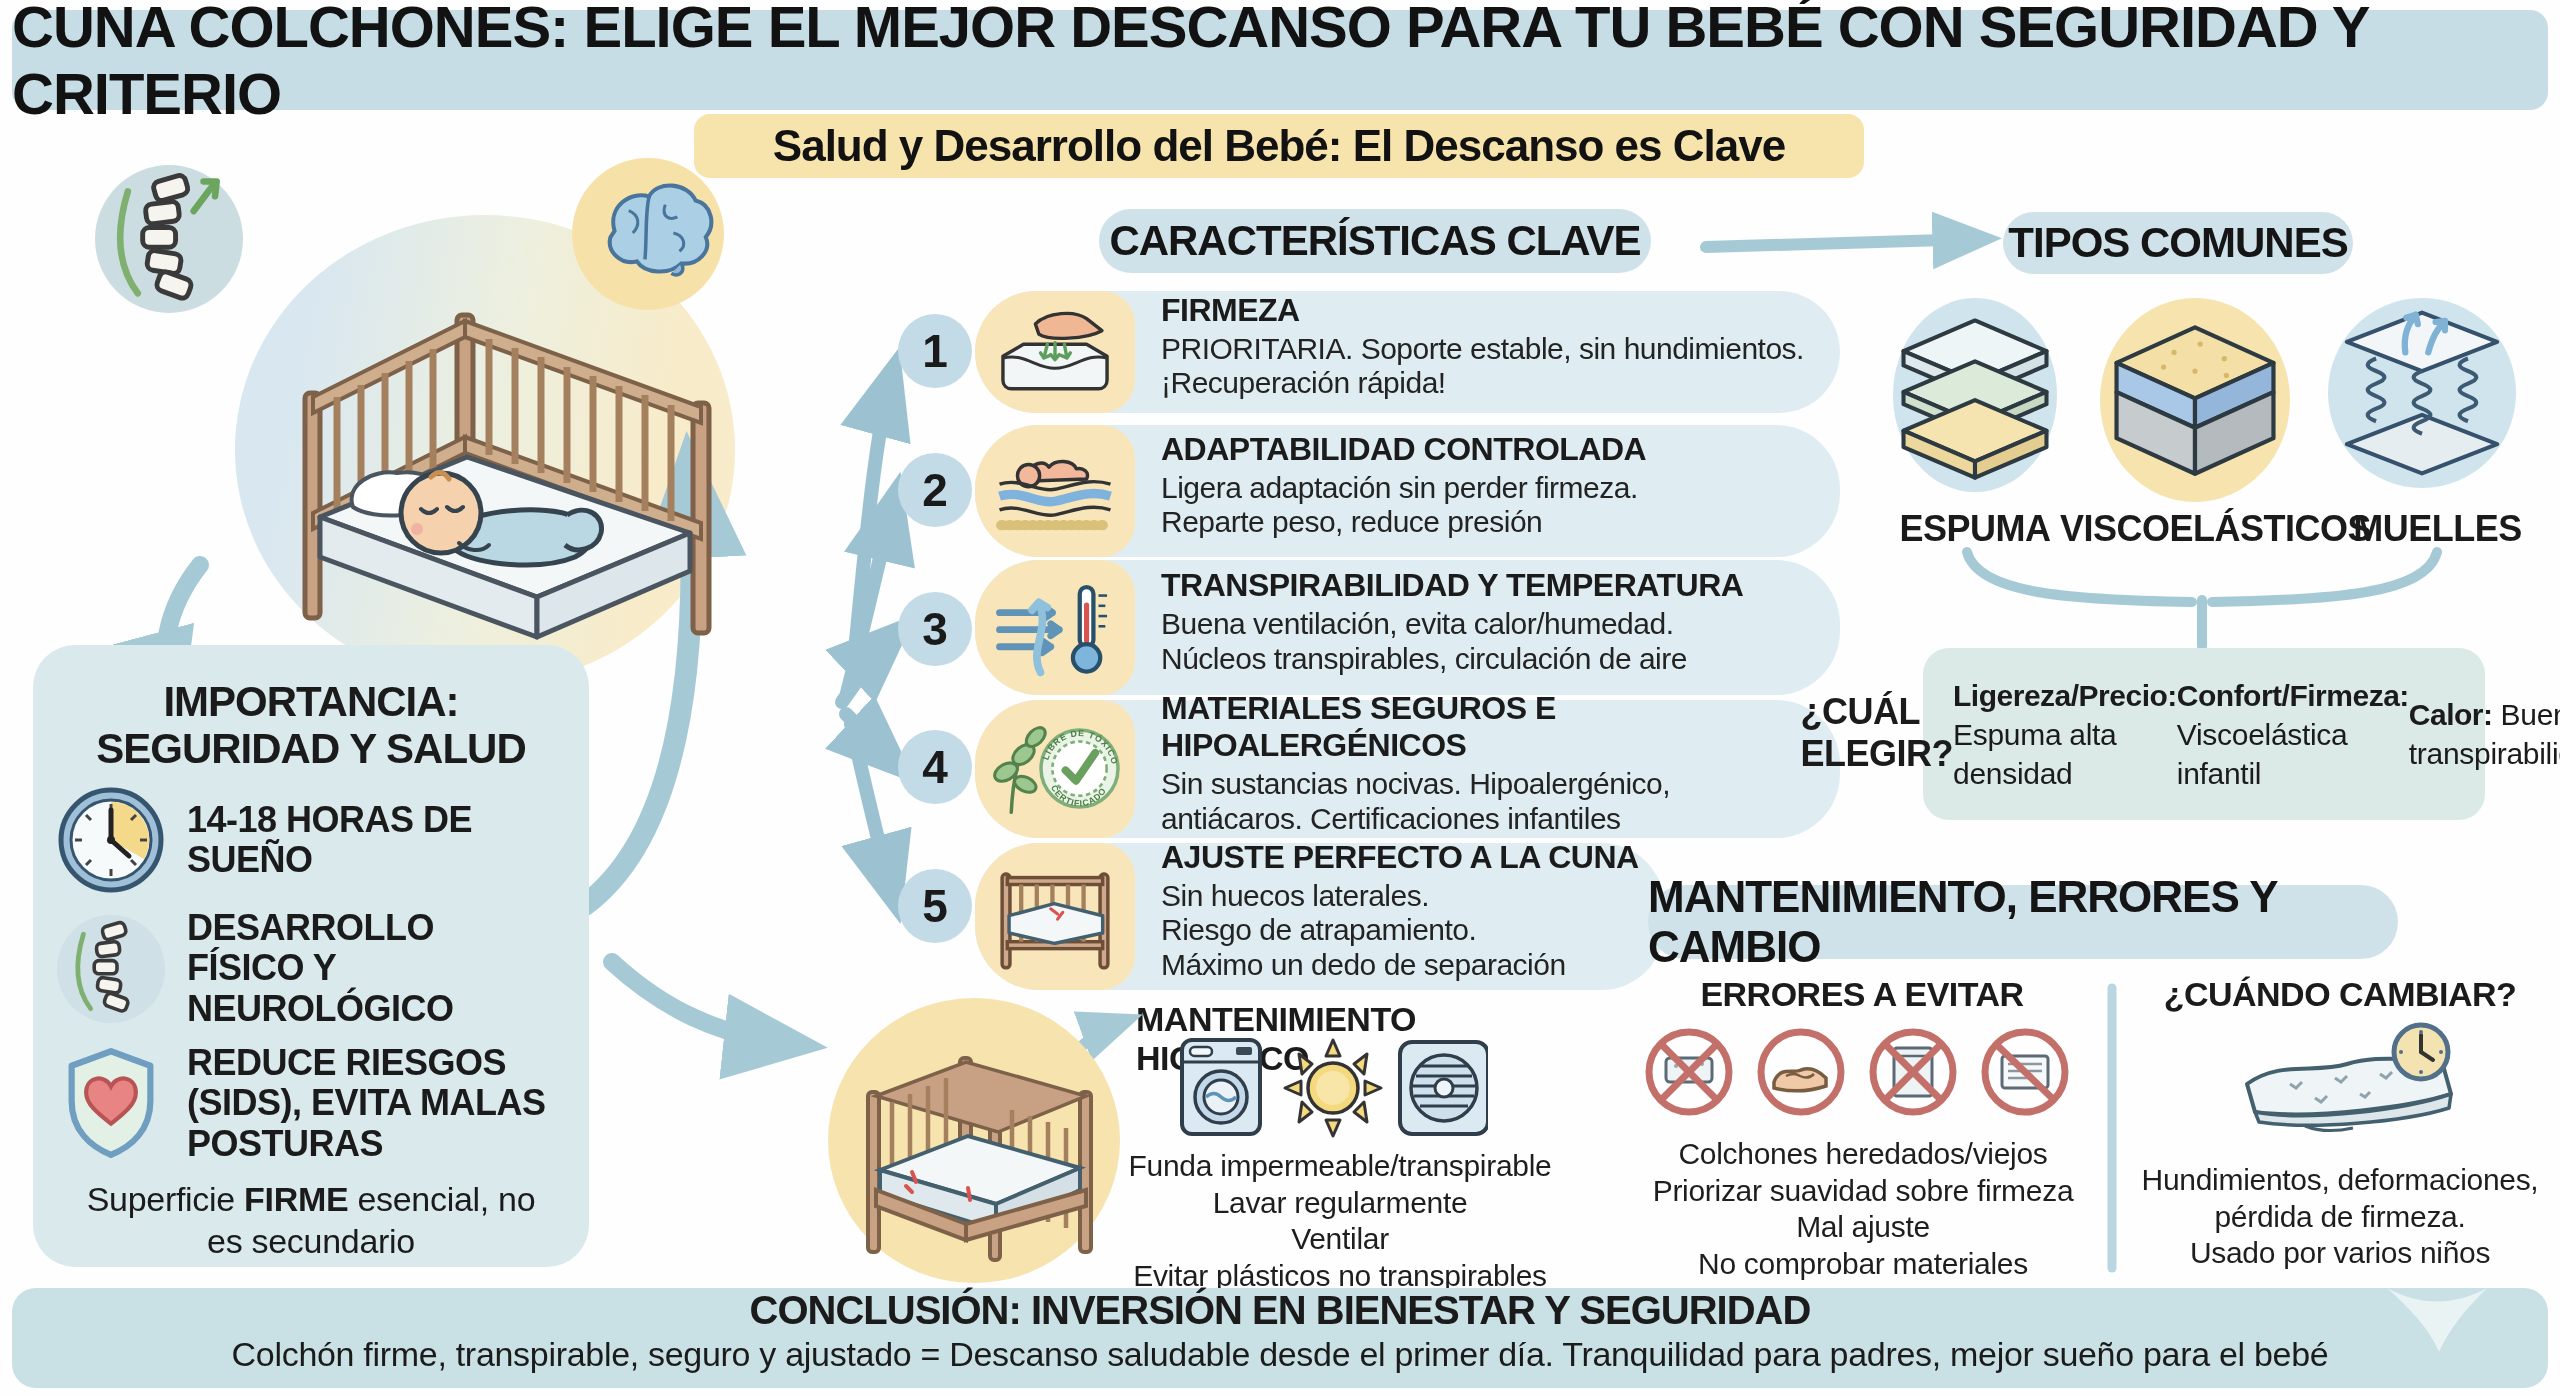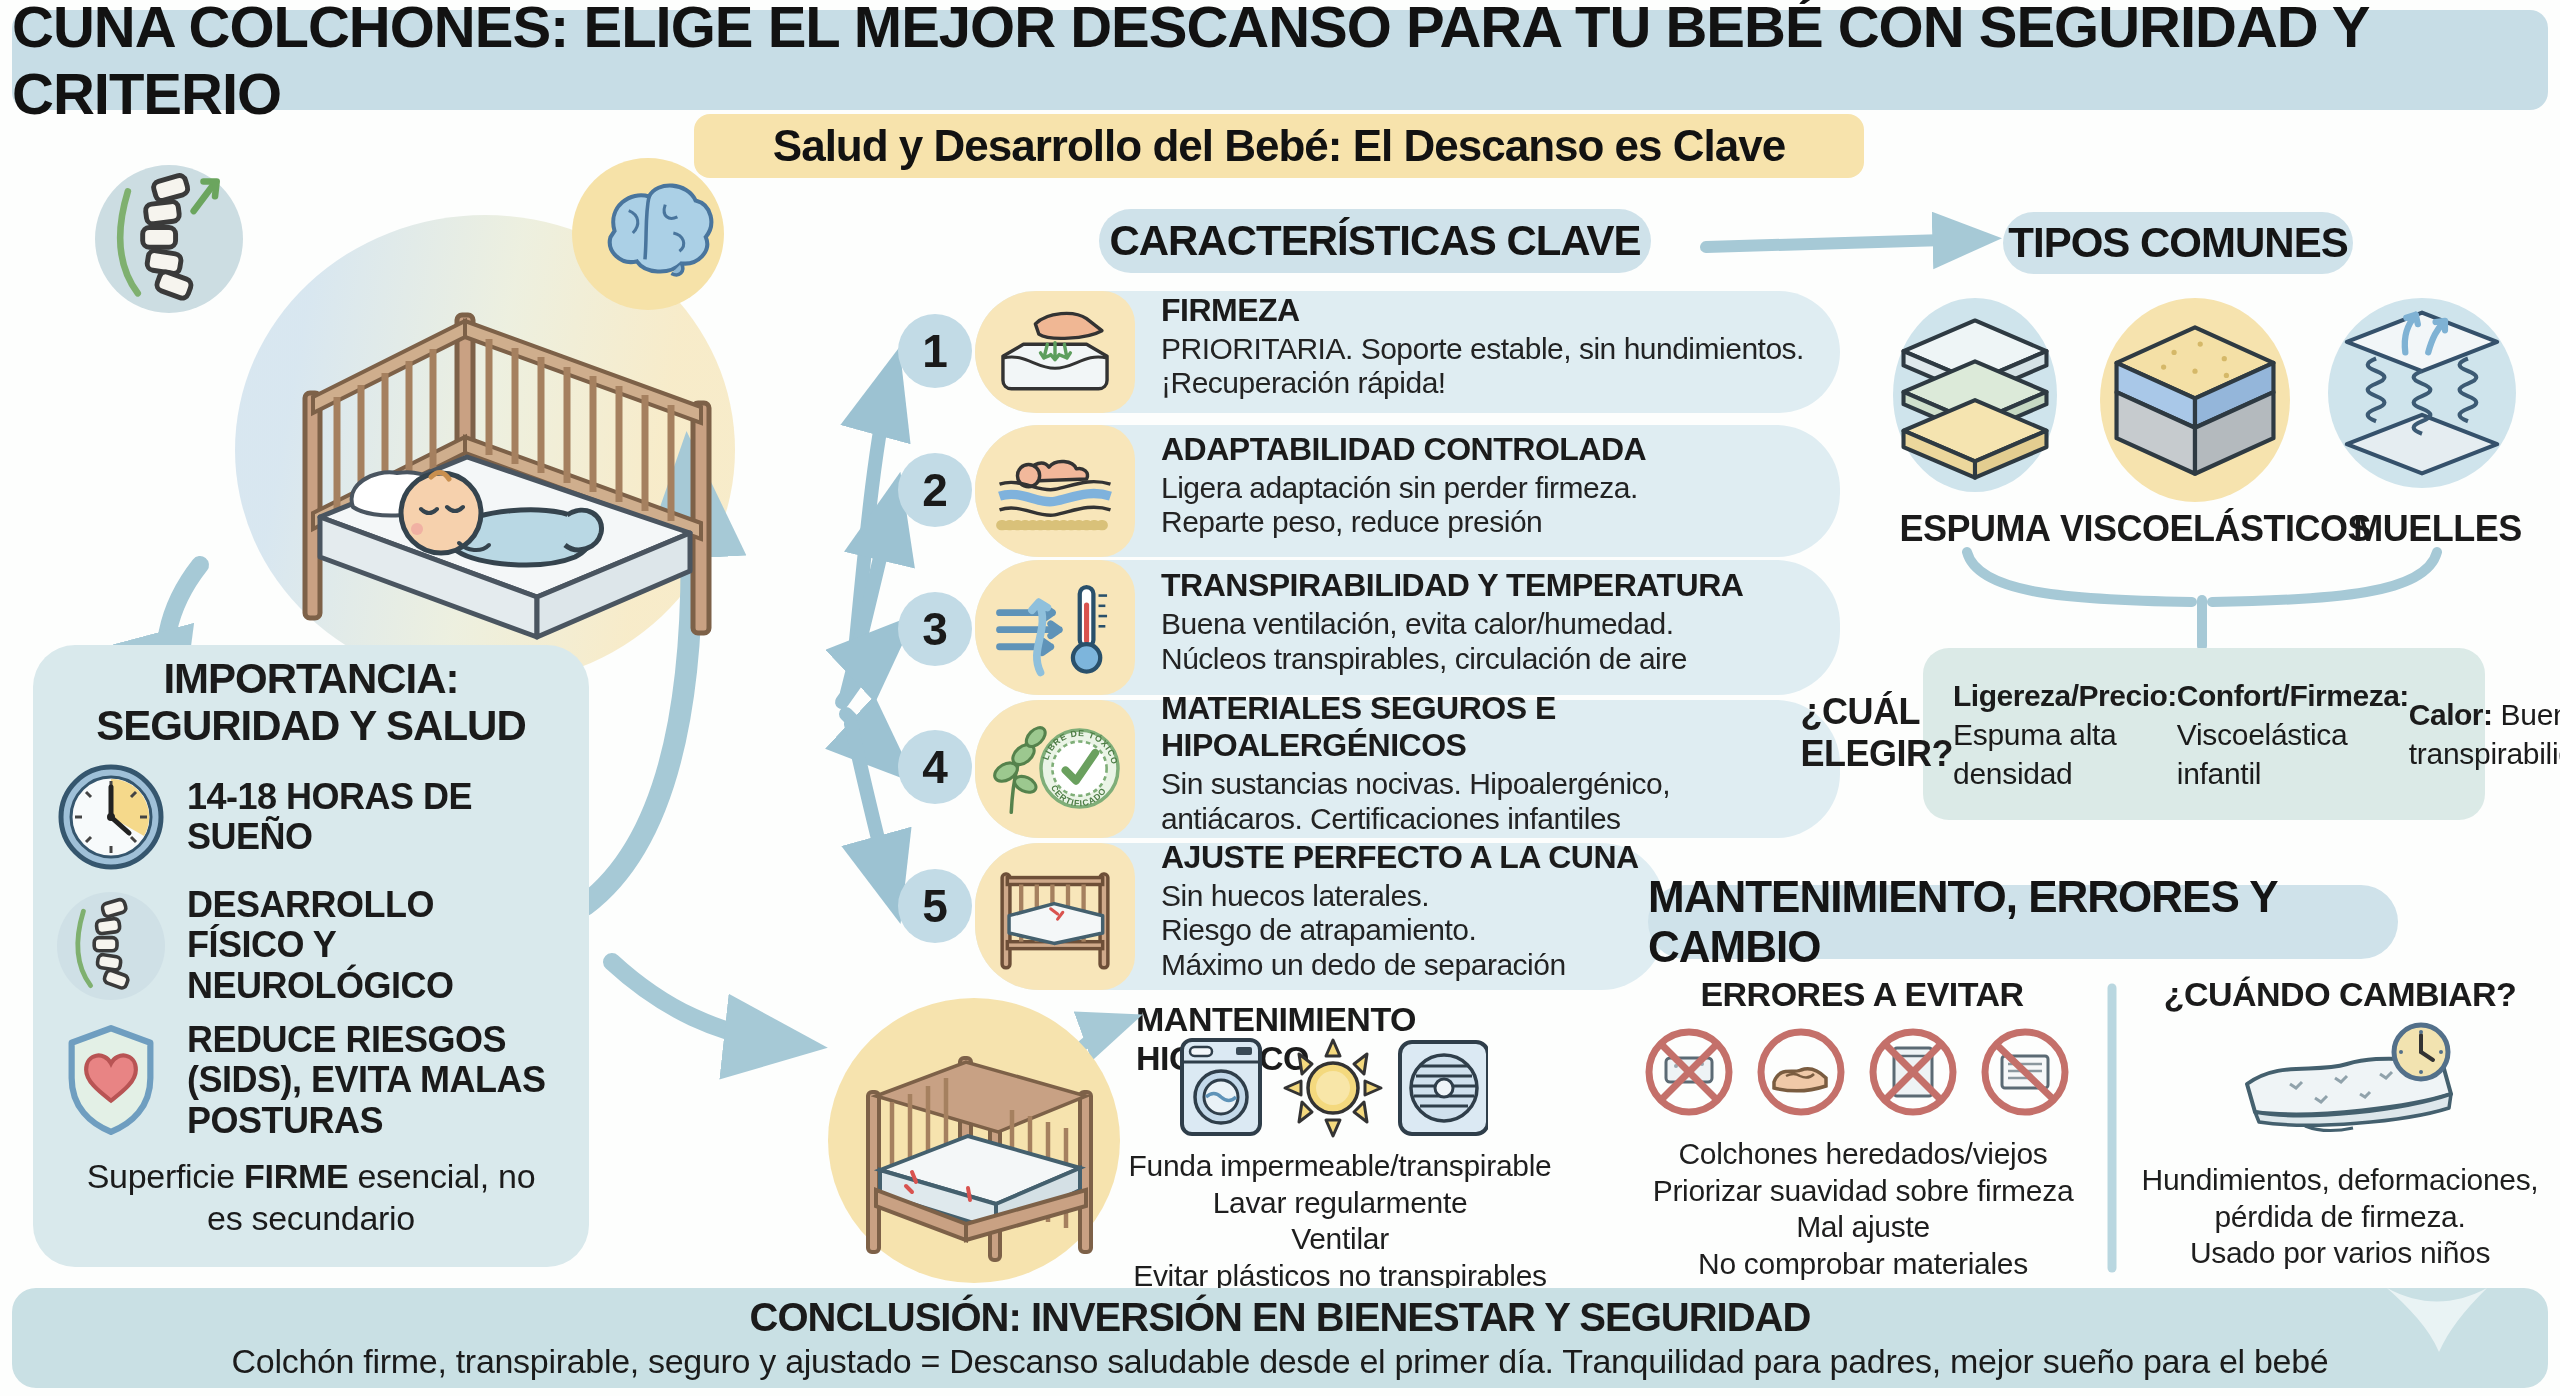--- a/index.html
+++ b/index.html
@@ -141,21 +141,21 @@
     <path d="M210,282 C228,266 300,258 330,272 C352,282 350,302 330,312 C296,326 232,320 212,306 Z" fill="#b9d8e4" stroke="#35444e" stroke-width="5"></path>
     <path d="M322,270 C340,258 360,270 356,288 C352,304 332,310 320,300" fill="#b9d8e4" stroke="#35444e" stroke-width="5"></path>
     <circle cx="196" cy="268" r="40" fill="#f6d1ad" stroke="#35444e" stroke-width="5"></circle>
     <path d="M176,264 q8,8 16,0 M202,262 q8,8 16,0" stroke="#35444e" stroke-width="4" fill="none" stroke-linecap="round"></path>
     <circle cx="172" cy="284" r="6" fill="#f0a9a0" opacity=".8"></circle>
     <path d="M186,232 q10,-10 18,2" stroke="#c98f4e" stroke-width="5" fill="none" stroke-linecap="round"></path>
     <path d="M214,298 C222,306 236,308 244,300" stroke="#35444e" stroke-width="4" fill="none" stroke-linecap="round"></path>
   </svg>
 
   <div class="abs panel" style="left:33px;top:645px;width:556px;height:622px;z-index:2;">
-    <div class="center" style="padding-top:10px;font-weight:bold;font-size:42px;letter-spacing:-1px;line-height:1.12;">
+    <div class="center" style="padding-top:33px;font-weight:bold;font-size:42px;letter-spacing:-1px;line-height:1.12;">
       <div>IMPORTANCIA:</div>
       <div>SEGURIDAD Y SALUD</div>
     </div>
     <div class="itemrow">
       <svg width="108" height="108" viewBox="0 0 108 108">
         <circle cx="54" cy="54" r="50" fill="#9fc0d8" stroke="#35566e" stroke-width="5"></circle>
         <circle cx="54" cy="54" r="40" fill="#f7fafb" stroke="#35566e" stroke-width="3"></circle>
         <path d="M54,54 L54,16 A38,38 0 0 1 87,73 Z" fill="#f5d98b"></path>
         <g stroke="#444" stroke-width="3">
           <line x1="54" y1="18" x2="54" y2="25"></line>
@@ -575,21 +575,21 @@
     </g>
   </svg>
   <div class="abs center" style="left:1090px;top:1148px;width:500px;">
     <div class="bodyline">Funda impermeable/transpirable</div>
     <div class="bodyline">Lavar regularmente</div>
     <div class="bodyline">Ventilar</div>
     <div class="bodyline">Evitar plásticos no transpirables</div>
   </div>
 
   <div class="abs" style="left:12px;top:1288px;width:2536px;height:100px;background:#c9e0e4;border-radius:24px;z-index:2;
-              display:flex;flex-direction:column;align-items:center;justify-content:center;">
+              display:flex;flex-direction:column;align-items:center;">
     <div style="font-weight:bold;font-size:40px;letter-spacing:-1px;">CONCLUSIÓN: INVERSIÓN EN BIENESTAR Y SEGURIDAD</div>
     <div style="font-size:34px;letter-spacing:-0.3px;margin-top:2px;">Colchón firme, transpirable, seguro y ajustado = Descanso saludable desde el primer día. Tranquilidad para padres, mejor sueño para el bebé</div>
     <svg width="110" height="70" viewBox="0 0 110 70" style="position:absolute;right:55px;top:-2px;">
       <path d="M4,2 C38,20 70,20 104,2 C80,26 66,44 56,66 C46,42 26,22 4,2 Z" fill="#ffffff" opacity="0.6"></path>
     </svg>
   </div>
 
 </div>
 
 </body></html>

